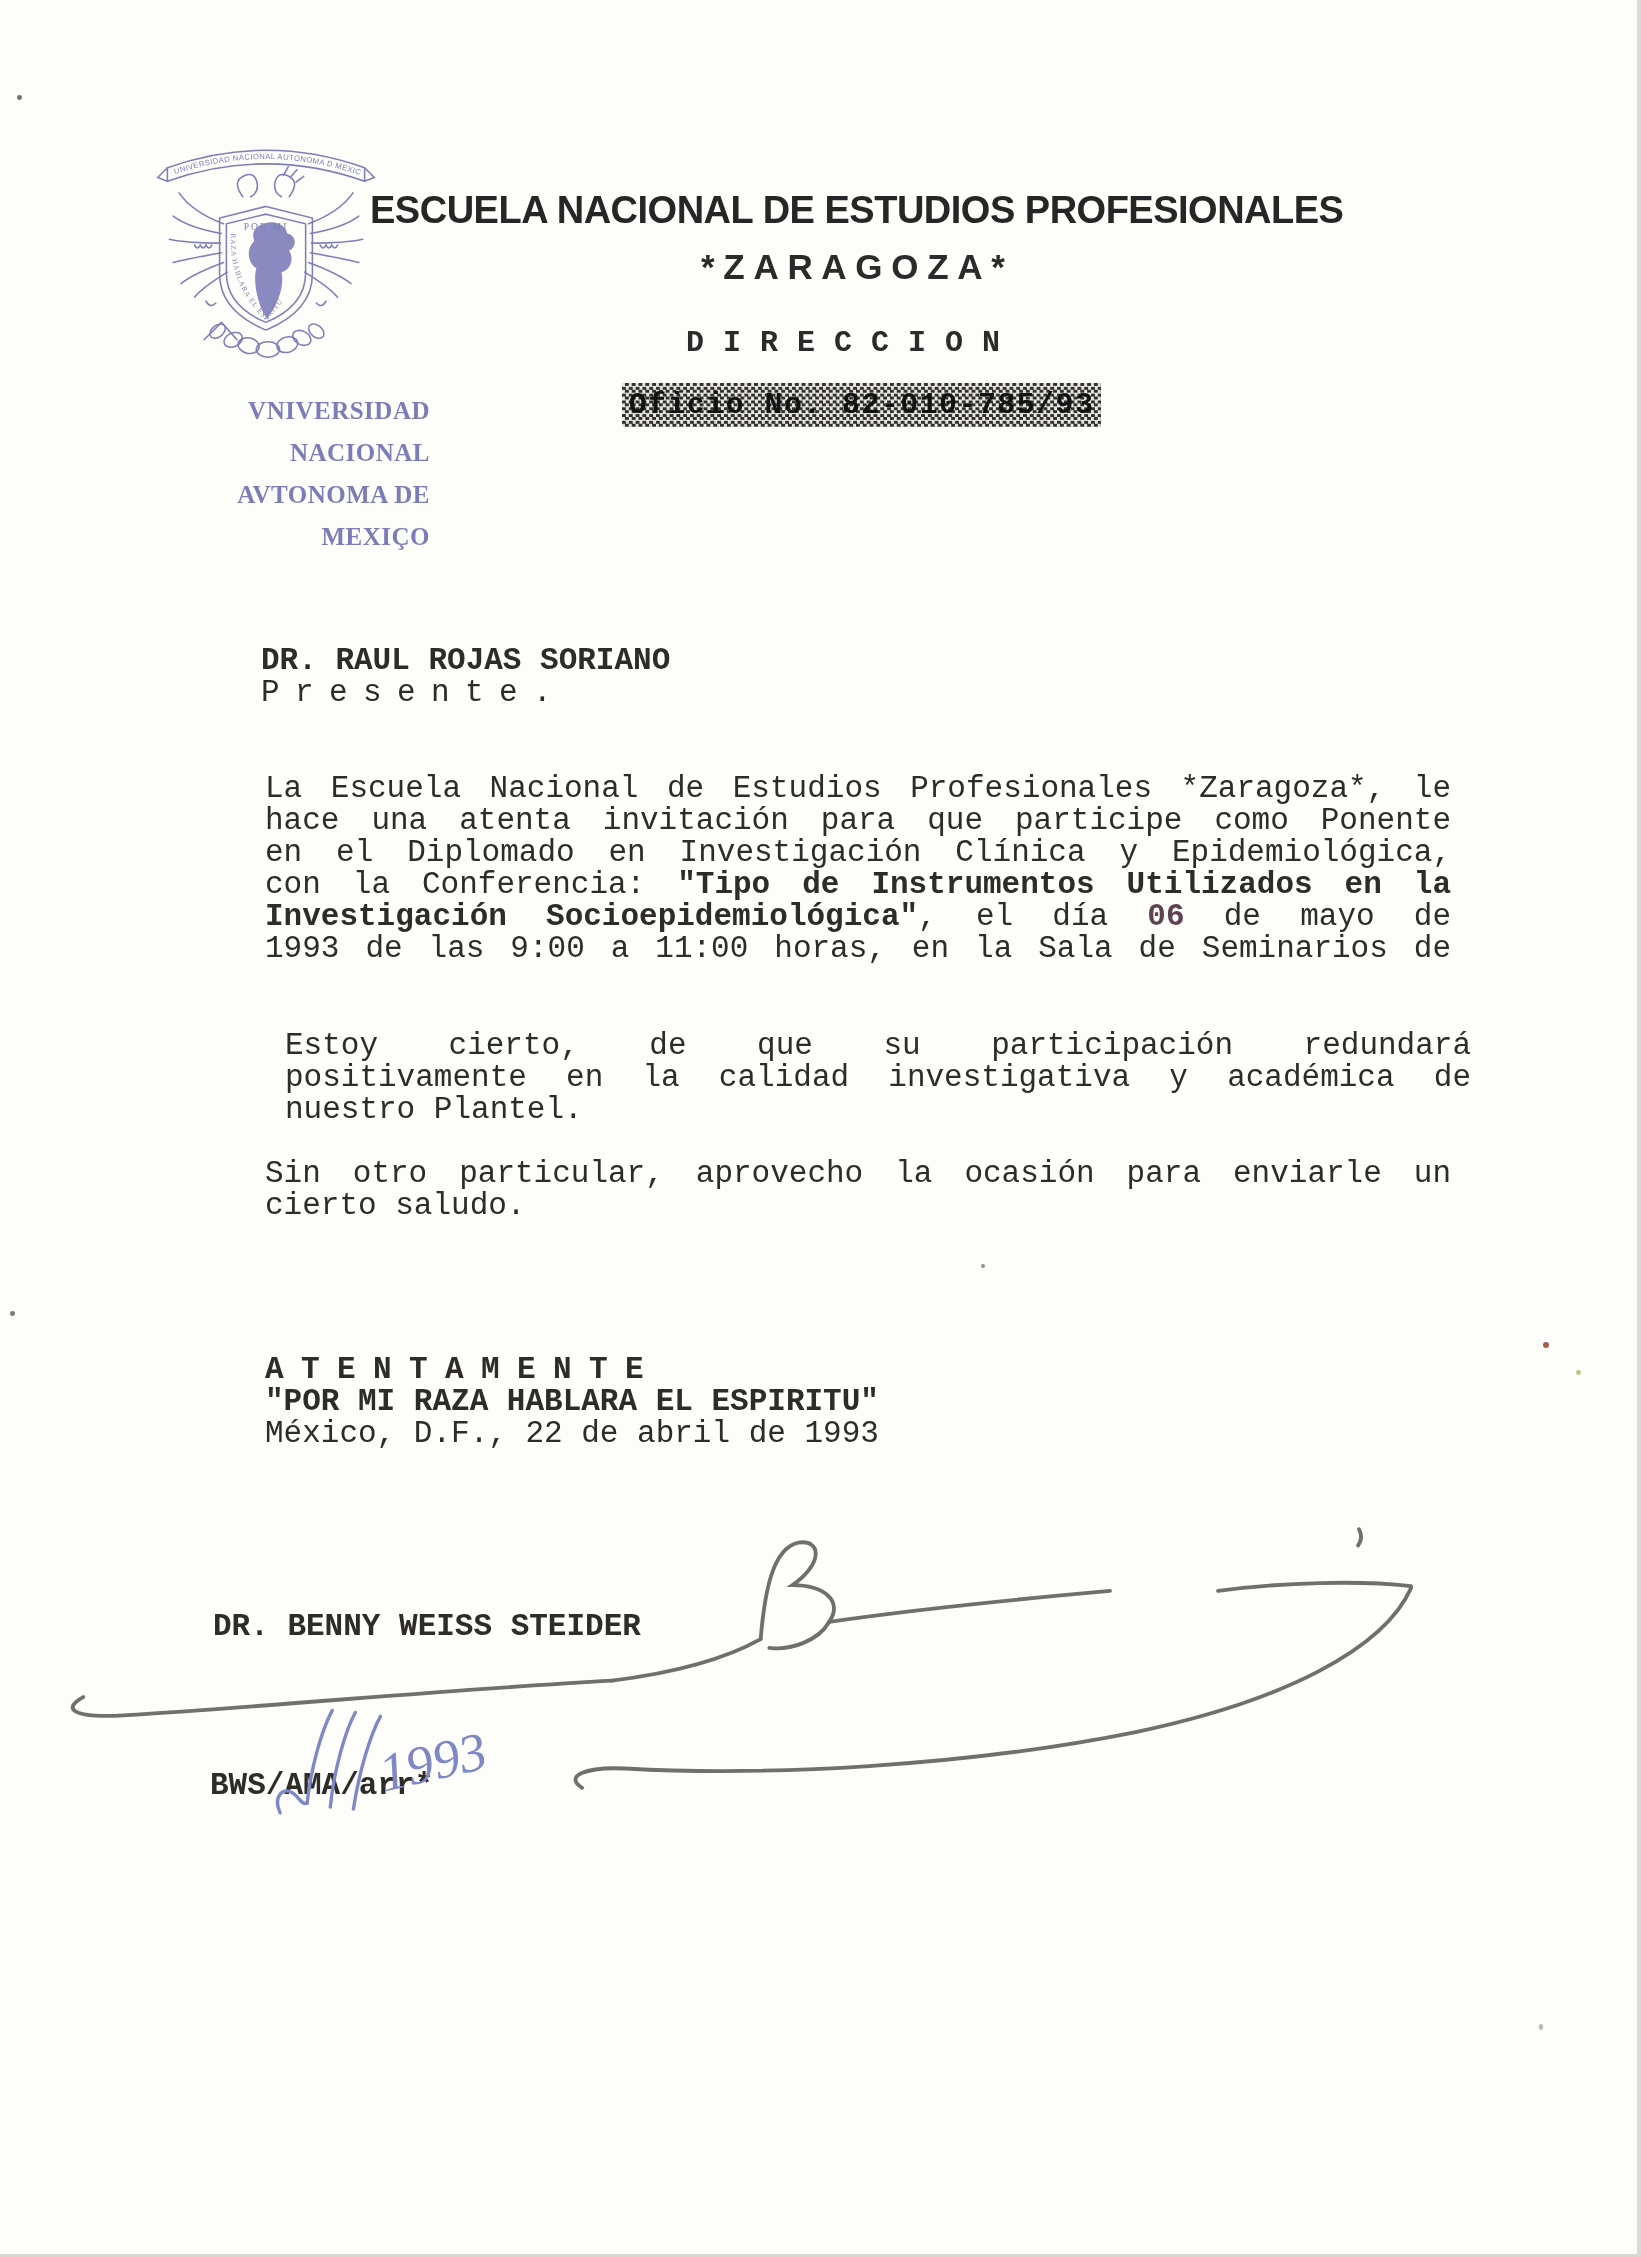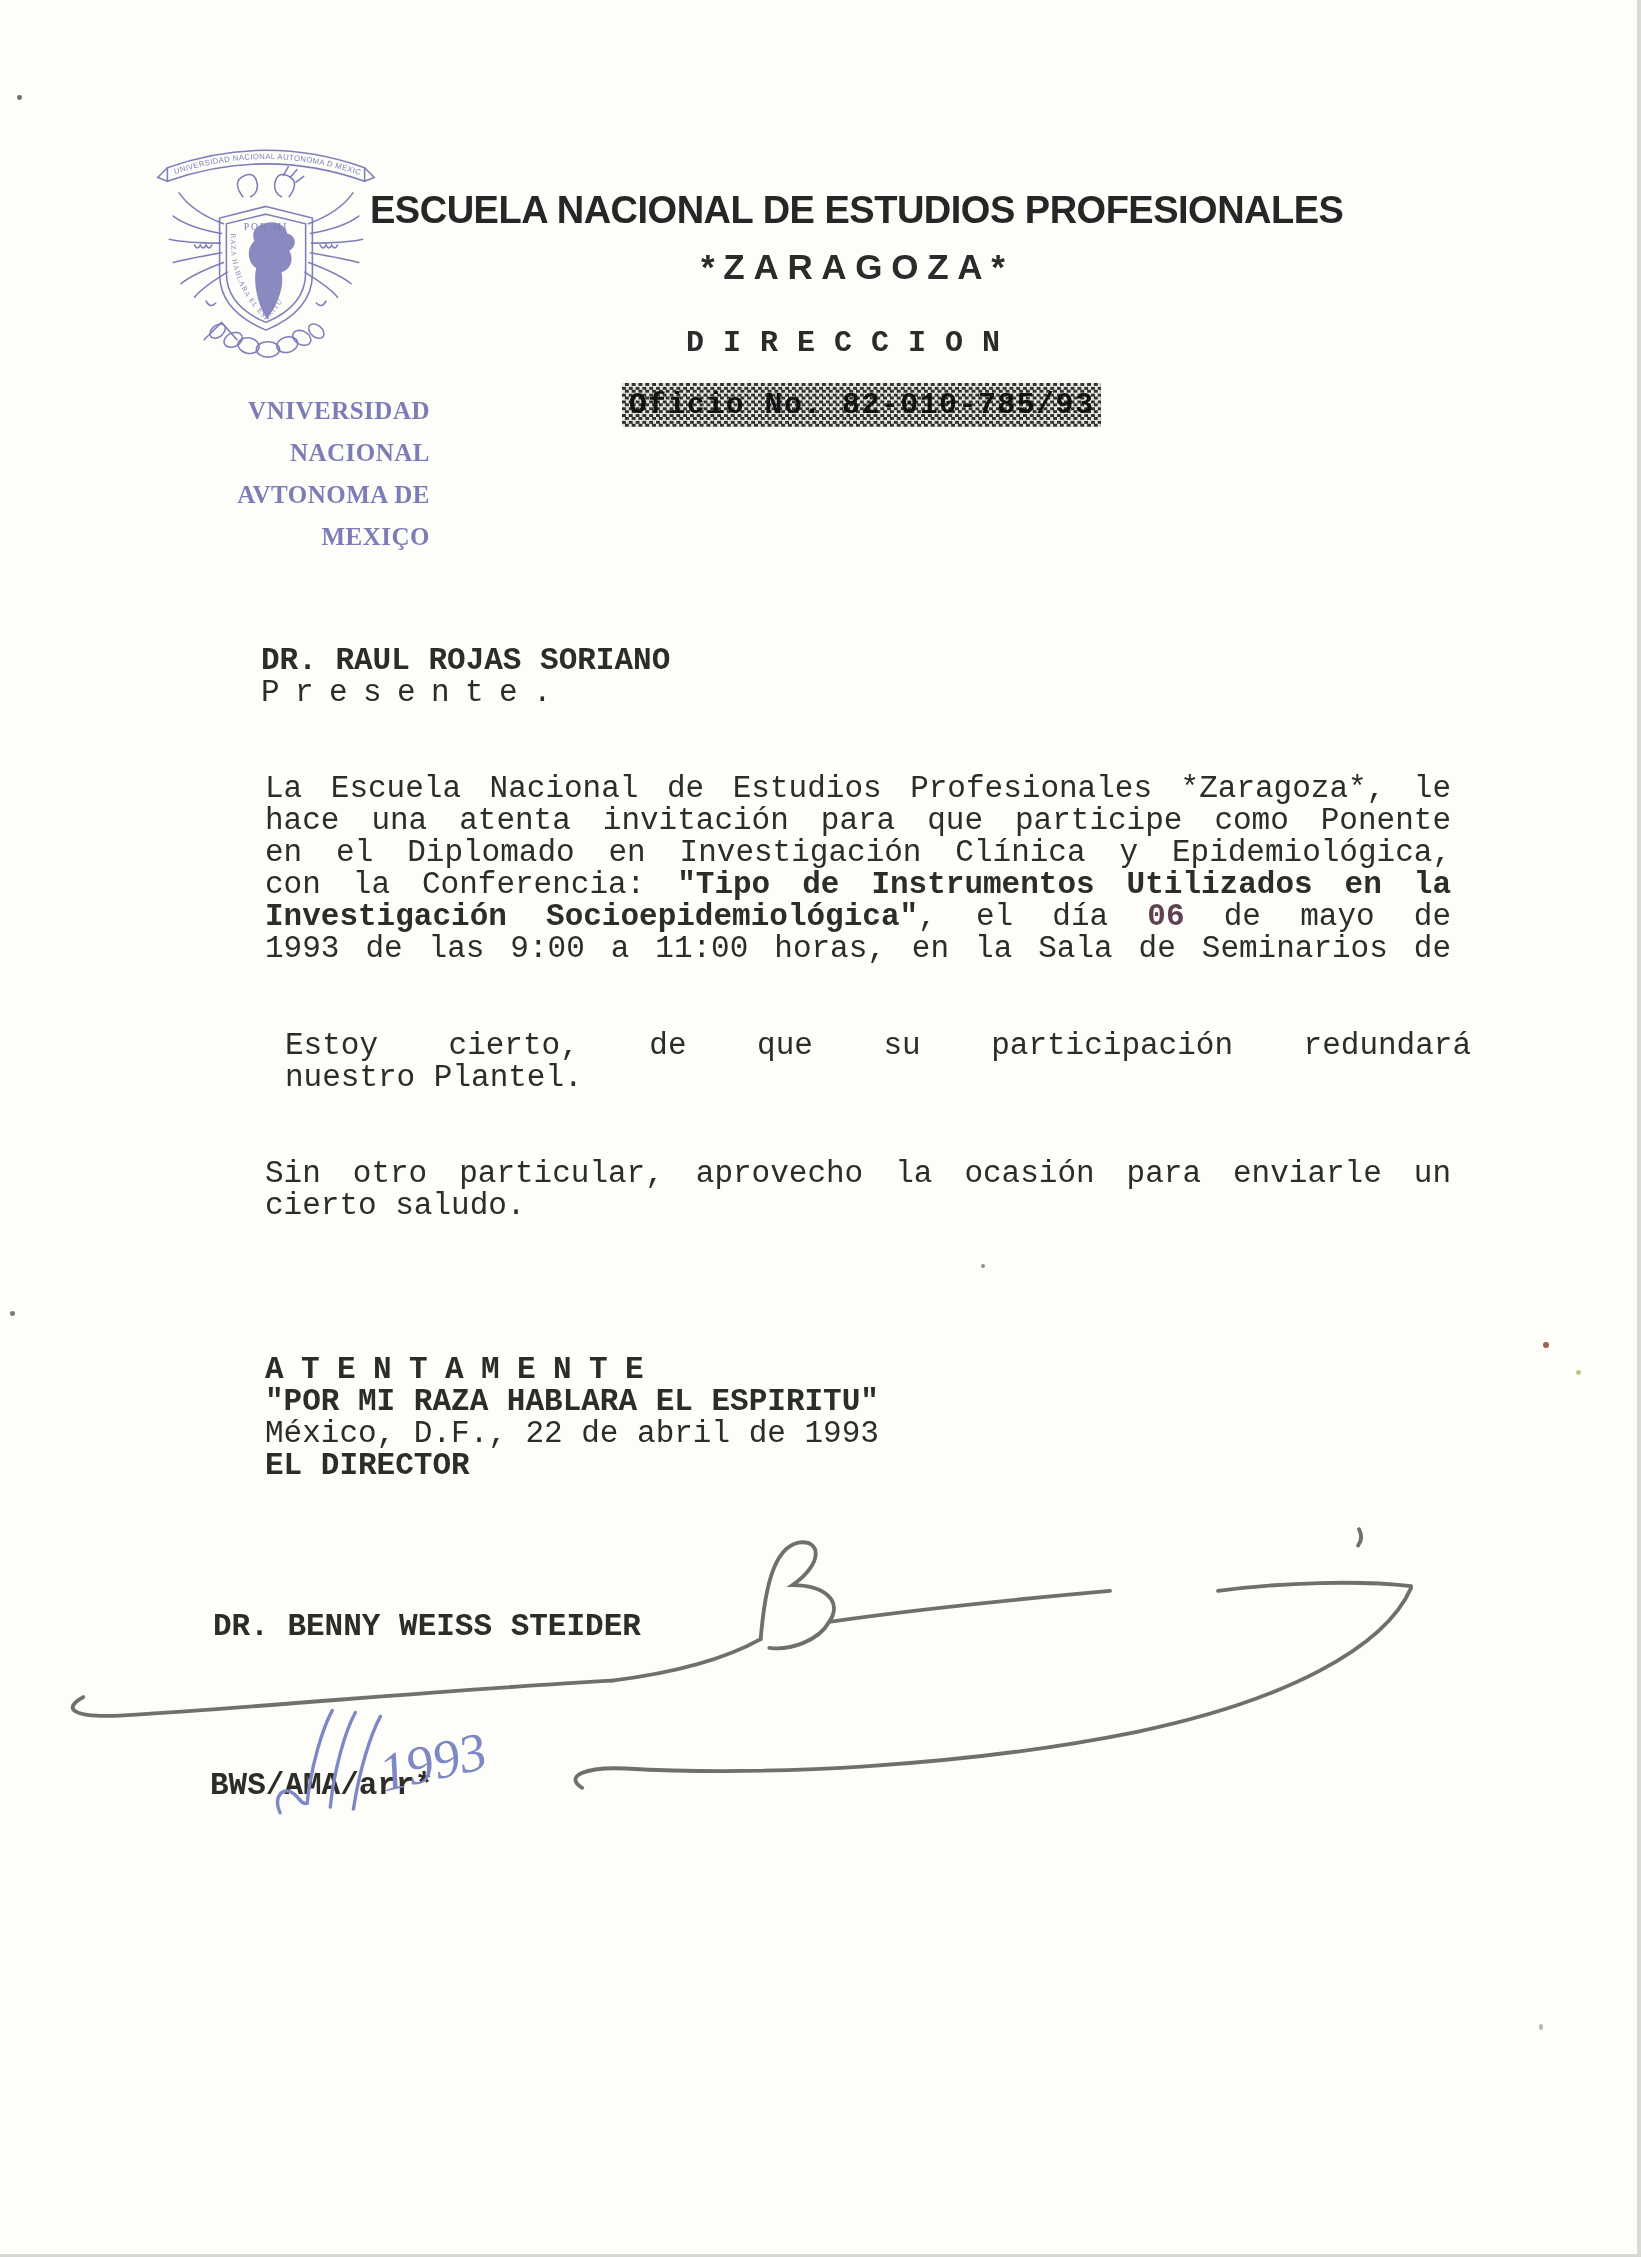--- a/index.html
+++ b/index.html
@@ -141,32 +141,32 @@
   <div id="p1" class="para">
       <div class="line"><span>La Escuela Nacional de Estudios Profesionales *Zaragoza*, le</span></div>
       <div class="line"><span>hace una atenta invitación para que participe como Ponente</span></div>
       <div class="line"><span>en el Diplomado en Investigación Clínica y Epidemiológica,</span></div>
       <div class="line"><span>con la Conferencia: </span><span class="b">"Tipo de Instrumentos Utilizados en la</span></div>
       <div class="line"><span class="b">Investigación Socioepidemiológica"</span><span>, el día </span><span class="hand">06</span><span> de mayo de</span></div>
       <div class="line"><span>1993 de las 9:00 a 11:00 horas, en la Sala de Seminarios de</span></div>
     </div>
   <div id="p2" class="para">
       <div class="line"><span>Estoy cierto, de que su participación redundará</span></div>
+      <div class="line"><span>positivamente en la calidad investigativa y académica de</span></div>
       <div class="line last"><span>nuestro Plantel.</span></div>
     </div>
   <div id="p3" class="para">
       <div class="line"><span>Sin otro particular, aprovecho la ocasión para enviarle un</span></div>
       <div class="line last"><span>cierto saludo.</span></div>
     </div>
 
   <div class="closing">
     <div class="at">ATENTAMENTE</div>
     <div class="lema">"POR MI RAZA HABLARA EL ESPIRITU"</div>
     <div>México, D.F., 22 de abril de 1993</div>
-    <div class="dir">EL DIRECTOR</div>
   </div>
 
   <div class="signer">DR. BENNY WEISS STEIDER</div>
   <div class="ref">BWS/AMA/arr*</div>
 
   <svg class="sig" viewBox="0 0 1700 400">
     <g fill="none" stroke="#62605e" stroke-width="4" stroke-linecap="round" opacity="0.9">
       <path d="M86,198 C64,210 74,220 128,217 C300,206 470,190 634,181"></path>
       <path d="M634,181 C706,172 754,157 788,138"></path>
       <path d="M788,138 C792,90 800,44 827,38 C851,34 853,60 821,82 C853,82 874,98 859,120 C848,140 818,150 797,147"></path>

